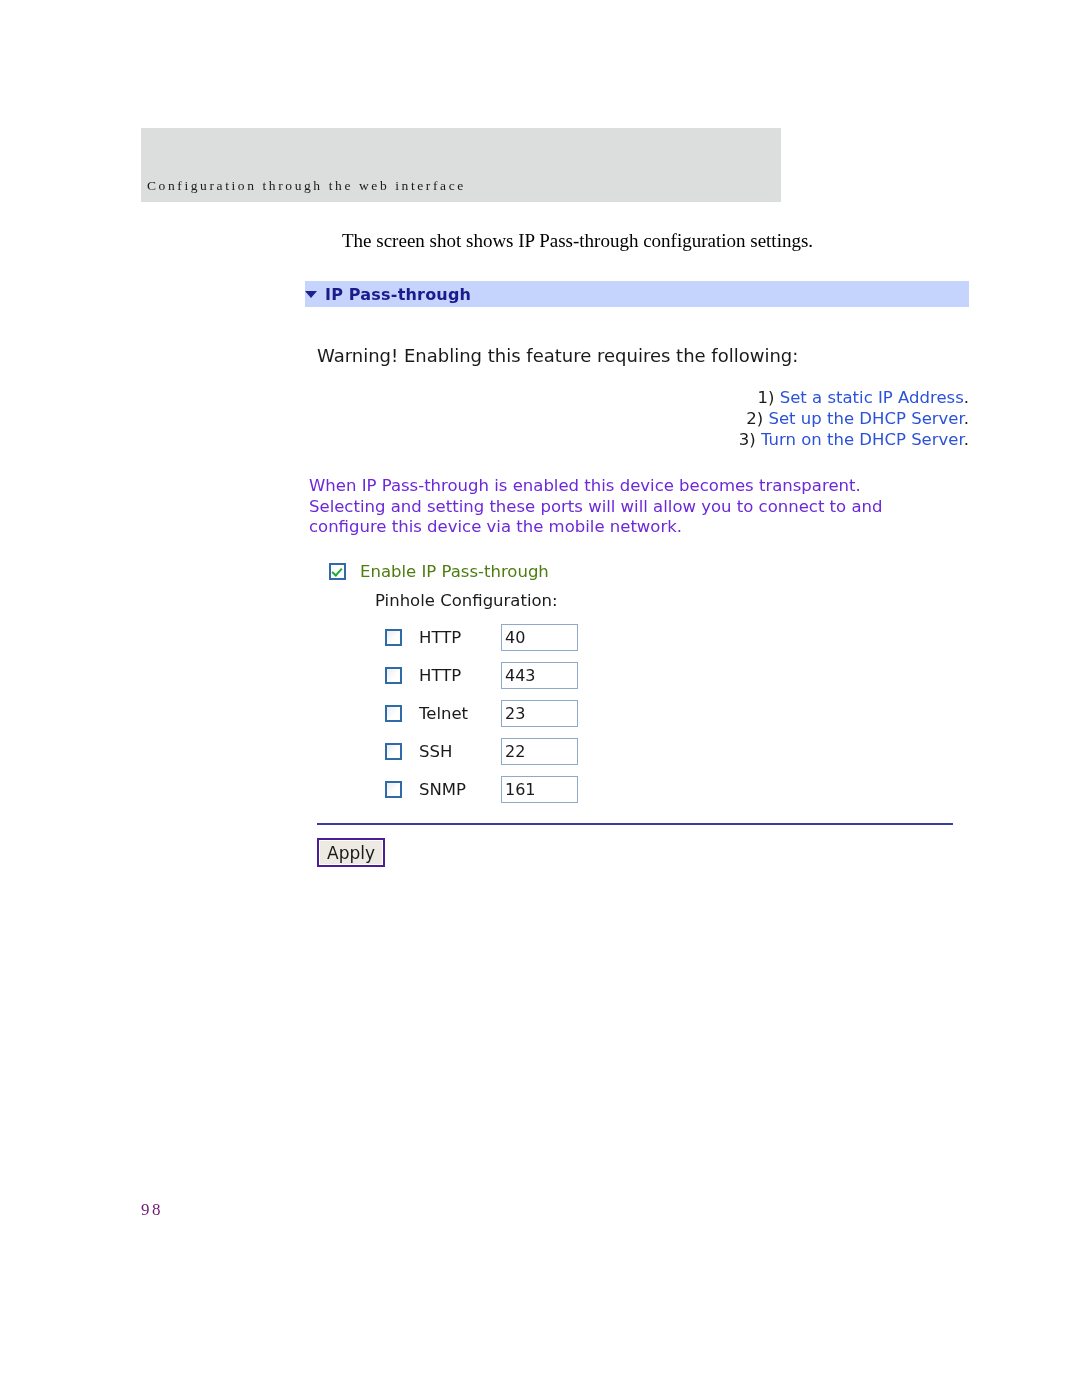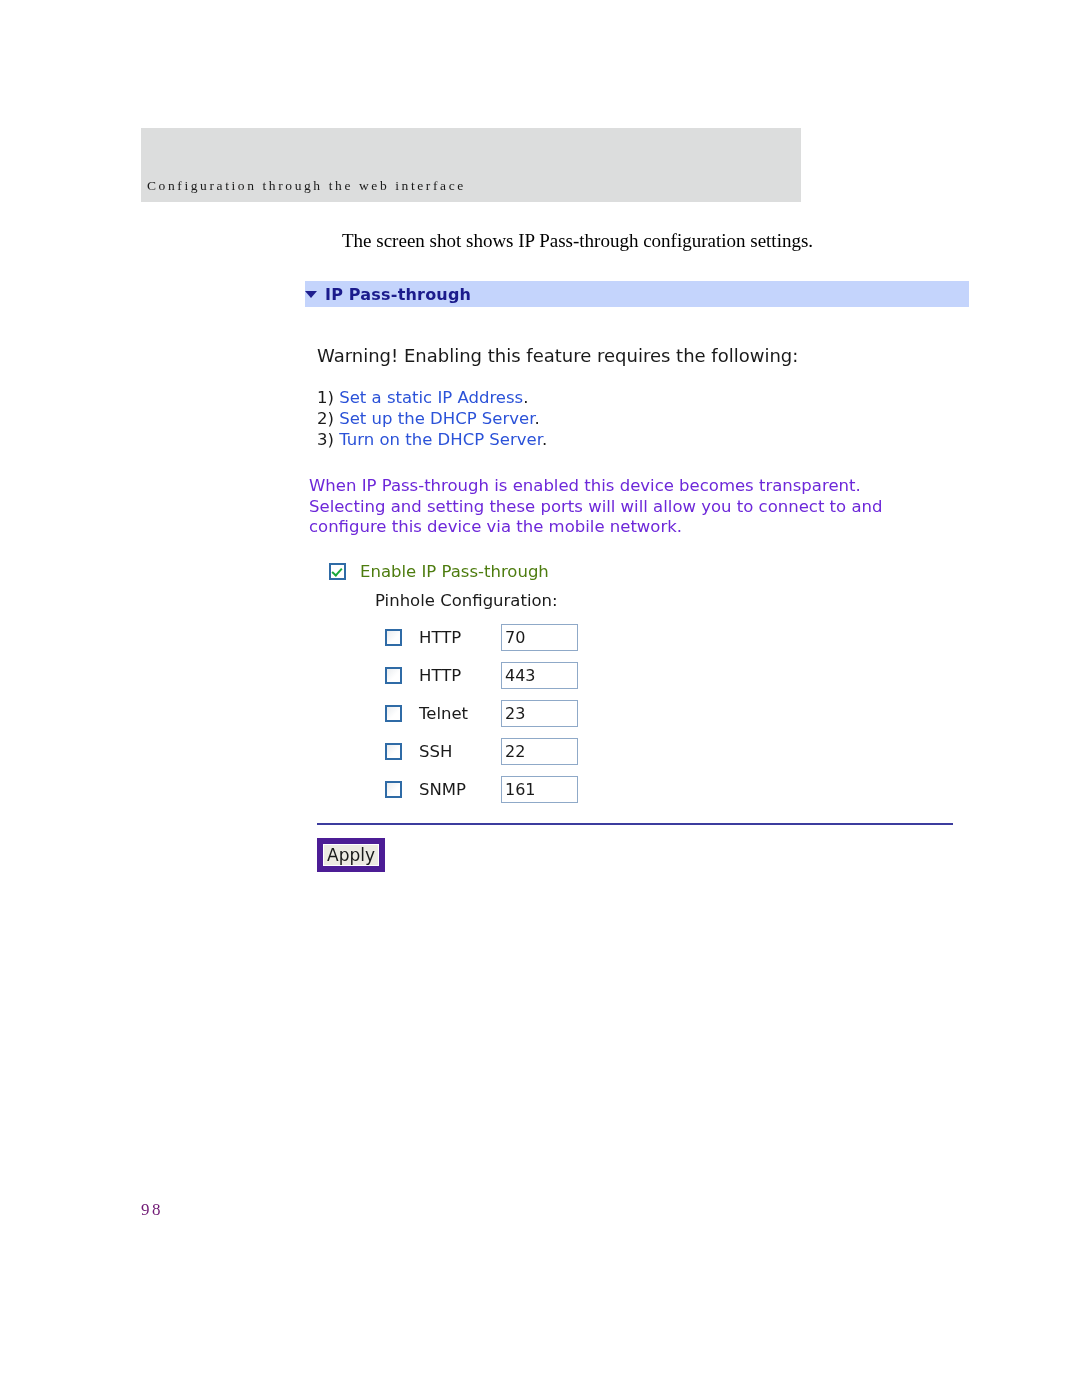--- a/index.html
+++ b/index.html
@@ -16,21 +16,20 @@
   }
 
   
   .header-band {
     position: absolute;
     left: 141px;
     top: 128px;
     width: 640px;
     height: 74px;
     background: #dcdddd;
-    padding-left: 20px;
   }
   .header-band-text {
     position: absolute;
     left: 6px;
     bottom: 8px;
     font-family: "Liberation Serif", "DejaVu Serif", serif;
     font-size: 13.5px;
     letter-spacing: 2.6px;
     color: #1a1a1a;
     white-space: nowrap;
@@ -94,21 +93,21 @@
     white-space: nowrap;
   }
 
   .req-list {
     margin-top: 22px;
     margin-left: 12px;
     font-size: 16.5px;
     color: #1a1a1a;
     line-height: 1.27;
   }
-  .req-item { white-space: nowrap; }
+  .req-item { white-space: nowrap; text-align: right; }
   .req-link {
     color: #2b52d8;
     text-decoration: none;
   }
 
   .desc-para {
     margin-top: 25px;
     margin-left: 4px;
     font-size: 16.5px;
     color: #6d28d9;
@@ -208,21 +207,21 @@
     height: 2px;
     background: #3c3c9e;
   }
 
   .apply-btn {
     margin-top: 13px;
     margin-left: 12px;
     width: 68px;
     height: 29px;
     box-sizing: border-box;
-    border: 6px solid #4c1d95;
+    border: 2px solid #4c1d95;
     background: #eceae2;
     font-family: "DejaVu Sans", "Liberation Sans", sans-serif;
     font-size: 17px;
     color: #1a1a1a;
     display: flex;
     align-items: center;
     justify-content: center;
     box-shadow: inset 0 0 0 1px #ffffff;
     cursor: default;
     padding: 11px;
@@ -281,21 +280,21 @@
       <span class="enable-label">Enable IP Pass-through</span>
     </div>
 
     <div class="pinhole-label">Pinhole Configuration:</div>
 
     <div class="port-list">
 
       <div class="port-row">
         <span class="cbx unchecked"></span>
         <span class="port-name">HTTP</span>
-        <div class="port-input">70</div>
+        <div class="port-input">40</div>
       </div>
 
       <div class="port-row">
         <span class="cbx unchecked"></span>
         <span class="port-name">HTTP</span>
         <div class="port-input">443</div>
       </div>
 
       <div class="port-row">
         <span class="cbx unchecked"></span>

